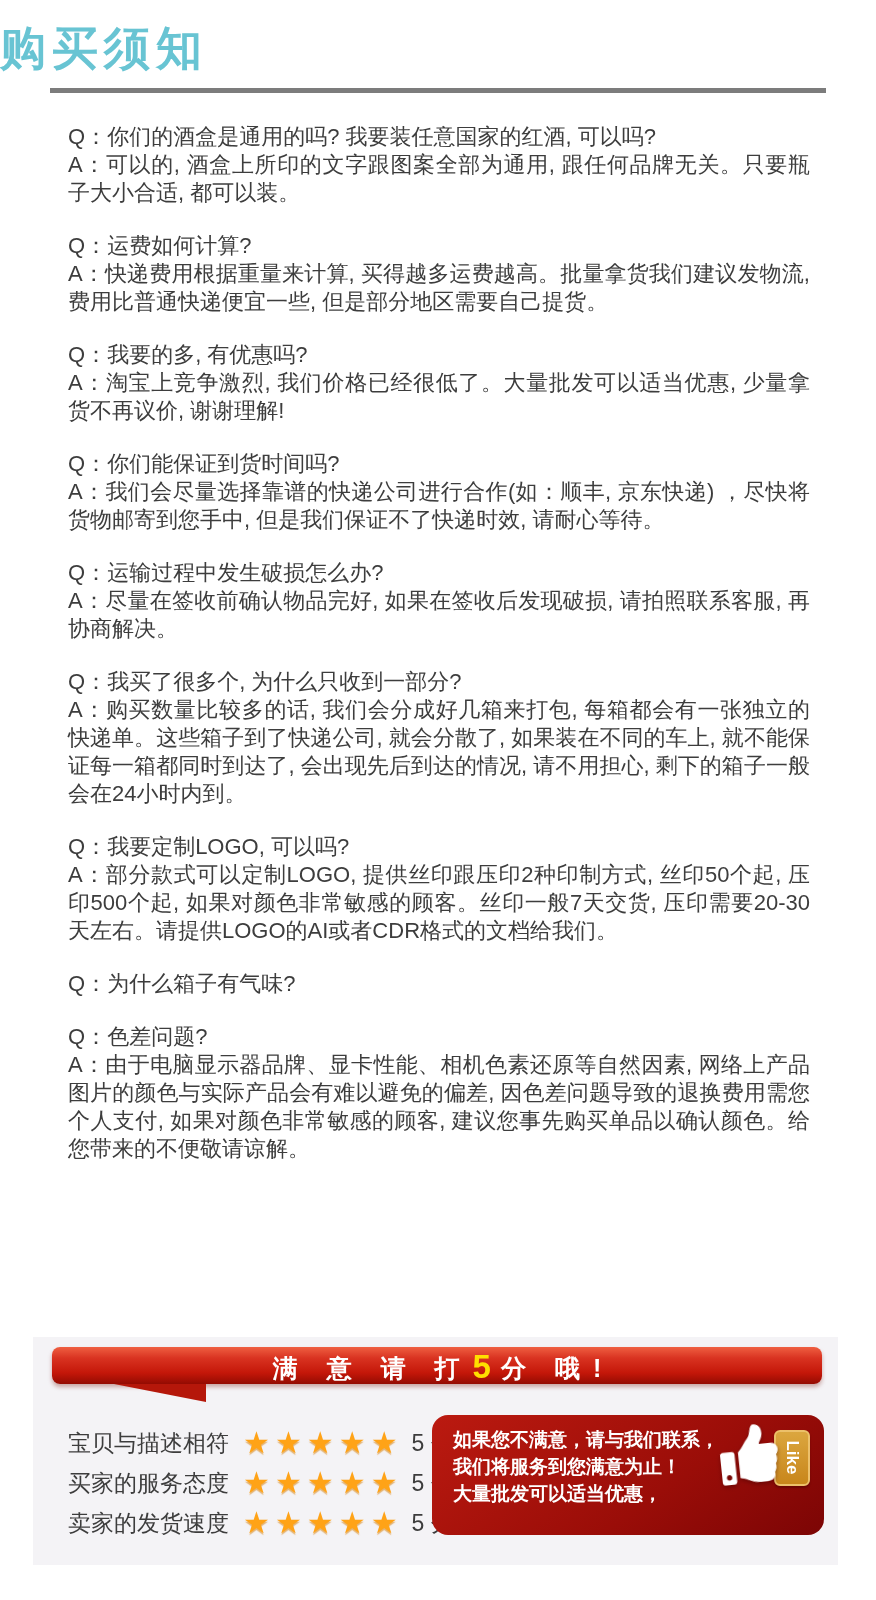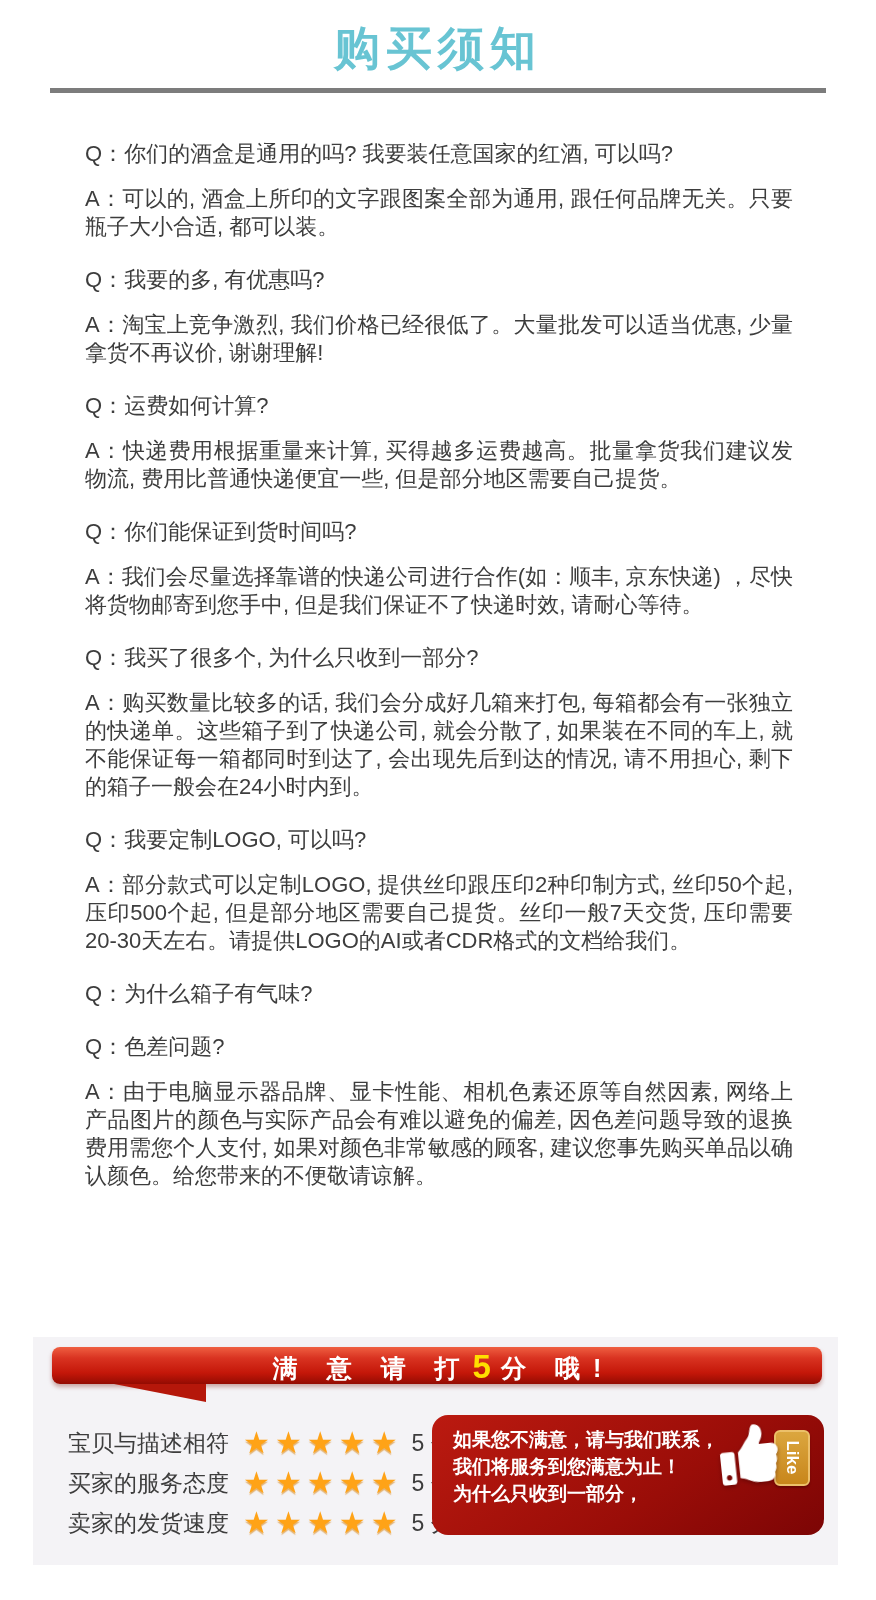--- a/index.html
+++ b/index.html
@@ -1,29 +1,29 @@
 <!DOCTYPE html>
 <html><head>
 <meta charset="utf-8">
 <style>
   html,body{margin:0;padding:0;background:#ffffff;}
   .page{
     position:relative;width:876px;height:1600px;margin:0 auto;background:#ffffff;
     font-family:"Liberation Sans","DejaVu Sans",sans-serif;overflow:hidden;
   }
   
-  .header{padding-top:22px;text-align:center;}
+  .header{padding-top:22px;text-align:left;}
   .page-title{
     font-size:46px;line-height:1.15;font-weight:bold;color:#68c4d3;letter-spacing:6px;
   }
   .divider{width:776px;height:5px;background:#7c7c7c;margin:13px auto 0 auto;}
   
   .faq{padding:30px 66px 0 68px;font-size:22px;line-height:28px;color:#3d3d3d;}
   .qa{margin:0 0 25px 0;}
-  .qa p{margin:17px;text-align:justify;text-justify:inter-ideograph;}
+  .qa p{margin:0;text-align:justify;text-justify:inter-ideograph;}
   .prefix{display:inline;}
   
   .footer{
     position:absolute;left:33px;top:1337px;width:805px;height:228px;
     background:#f4f3f6;
   }
   .banner-wrap{position:relative;margin:10px 16px 0 19px;}
   .banner{
     height:37px;border-radius:8px;
     background:linear-gradient(180deg,#ef5f41 0%,#d93321 30%,#c41709 70%,#930b02 100%);
@@ -81,43 +81,47 @@
   </div>
 
   <div class="faq">
 
     <div class="qa">
       <p><span class="prefix">Q：</span><span>你们的酒盒是通用的吗? 我要装任意国家的红酒, 可以吗?</span></p>
       <p><span class="prefix">A：</span><span>可以的, 酒盒上所印的文字跟图案全部为通用, 跟任何品牌无关。只要瓶子大小合适, 都可以装。</span></p>
     </div>
 
     <div class="qa">
-      <p><span class="prefix">Q：</span><span>我要的多, 有优惠吗?</span></p>
-      <p><span class="prefix">A：</span><span>淘宝上竞争激烈, 我们价格已经很低了。大量批发可以适当优惠, 少量拿货不再议价, 谢谢理解!</span></p>
+      <p><span class="prefix">Q：</span><span>运费如何计算?</span></p>
+      <p><span class="prefix">A：</span><span>快递费用根据重量来计算, 买得越多运费越高。批量拿货我们建议发物流, 费用比普通快递便宜一些, 但是部分地区需要自己提货。</span></p>
     </div>
 
     <div class="qa">
-      <p><span class="prefix">Q：</span><span>运费如何计算?</span></p>
-      <p><span class="prefix">A：</span><span>快递费用根据重量来计算, 买得越多运费越高。批量拿货我们建议发物流, 费用比普通快递便宜一些, 但是部分地区需要自己提货。</span></p>
+      <p><span class="prefix">Q：</span><span>我要的多, 有优惠吗?</span></p>
+      <p><span class="prefix">A：</span><span>淘宝上竞争激烈, 我们价格已经很低了。大量批发可以适当优惠, 少量拿货不再议价, 谢谢理解!</span></p>
     </div>
 
     <div class="qa">
       <p><span class="prefix">Q：</span><span>你们能保证到货时间吗?</span></p>
       <p><span class="prefix">A：</span><span>我们会尽量选择靠谱的快递公司进行合作(如：顺丰, 京东快递) ，尽快将货物邮寄到您手中, 但是我们保证不了快递时效, 请耐心等待。</span></p>
     </div>
 
+    <div class="qa">
+      <p><span class="prefix">Q：</span><span>运输过程中发生破损怎么办?</span></p>
+      <p><span class="prefix">A：</span><span>尽量在签收前确认物品完好, 如果在签收后发现破损, 请拍照联系客服, 再协商解决。</span></p>
+    </div>
 
     <div class="qa">
       <p><span class="prefix">Q：</span><span>我买了很多个, 为什么只收到一部分?</span></p>
       <p><span class="prefix">A：</span><span>购买数量比较多的话, 我们会分成好几箱来打包, 每箱都会有一张独立的快递单。这些箱子到了快递公司, 就会分散了, 如果装在不同的车上, 就不能保证每一箱都同时到达了, 会出现先后到达的情况, 请不用担心, 剩下的箱子一般会在24小时内到。</span></p>
     </div>
 
     <div class="qa">
       <p><span class="prefix">Q：</span><span>我要定制LOGO, 可以吗?</span></p>
-      <p><span class="prefix">A：</span><span>部分款式可以定制LOGO, 提供丝印跟压印2种印制方式, 丝印50个起, 压印500个起, 但是部分地区需要自己提货。丝印一般7天交货, 压印需要20-30天左右。请提供LOGO的AI或者CDR格式的文档给我们。</span></p>
+      <p><span class="prefix">A：</span><span>部分款式可以定制LOGO, 提供丝印跟压印2种印制方式, 丝印50个起, 压印500个起, 如果对颜色非常敏感的顾客。丝印一般7天交货, 压印需要20-30天左右。请提供LOGO的AI或者CDR格式的文档给我们。</span></p>
     </div>
 
     <div class="qa">
       <p><span class="prefix">Q：</span><span>为什么箱子有气味?</span></p>
     </div>
 
     <div class="qa">
       <p><span class="prefix">Q：</span><span>色差问题?</span></p>
       <p><span class="prefix">A：</span><span>由于电脑显示器品牌、显卡性能、相机色素还原等自然因素, 网络上产品图片的颜色与实际产品会有难以避免的偏差, 因色差问题导致的退换费用需您个人支付, 如果对颜色非常敏感的顾客, 建议您事先购买单品以确认颜色。给您带来的不便敬请谅解。</span></p>
     </div>
@@ -151,21 +155,21 @@
         <span class="rating-label">卖家的发货速度</span>
         <span class="stars"><span class="star">★</span><span class="star">★</span><span class="star">★</span><span class="star">★</span><span class="star">★</span></span>
         <span class="rating-score">5 分</span>
       </div>
 
     </div>
 
     <div class="notice-box">
       <p>如果您不满意，请与我们联系，</p>
       <p>我们将服务到您满意为止！</p>
-      <p>为什么只收到一部分，</p>
+      <p>大量批发可以适当优惠，</p>
       <div class="thumb-wrap">
         <span class="thumb-icon">
           <svg viewBox="0 0 512 512" xmlns="http://www.w3.org/2000/svg">
               <path fill="#ffffff" d="M104 224H24c-13.255 0-24 10.745-24 24v240c0 13.255 10.745 24 24 24h80c13.255 0 24-10.745 24-24V248c0-13.255-10.745-24-24-24zM64 472c-13.255 0-24-10.745-24-24s10.745-24 24-24 24 10.745 24 24-10.745 24-24 24zM384 81.452c0 42.416-25.97 66.208-33.277 94.548h101.723c33.397 0 59.397 27.746 59.553 58.098.084 17.938-7.546 37.249-19.439 49.197l-.11.11c9.836 23.337 8.237 56.037-9.308 79.469 8.681 25.895-.069 57.704-16.382 74.757 4.298 17.598 2.244 32.575-6.148 44.632C444.017 511.587 389.036 512 346.334 512l-2.845-.001c-48.287-.017-87.806-17.598-119.56-31.725-15.957-7.099-36.821-15.887-52.651-16.178-6.54-.12-11.278-5.457-11.278-11.997v-213.77c0-3.2 1.282-6.271 3.558-8.521 39.614-39.144 56.648-80.587 89.117-113.111 14.804-14.832 20.188-37.236 25.393-58.902C282.515 39.293 291.817 0 312 0c24 0 72 8 72 81.452z"></path>
             </svg>
         </span>
         <span class="like-tab">
             <span>Like</span>
           </span>
       </div>

